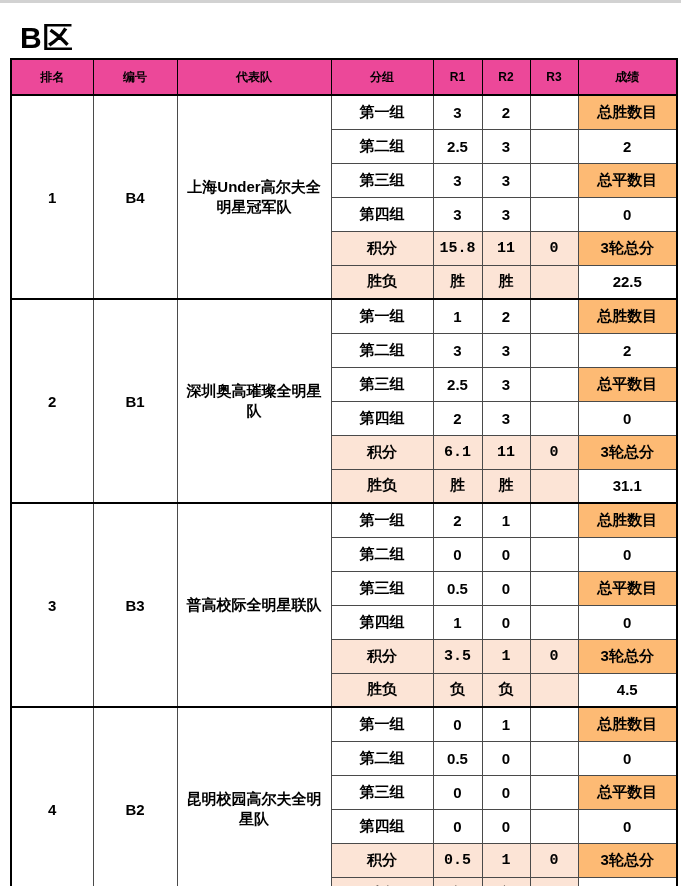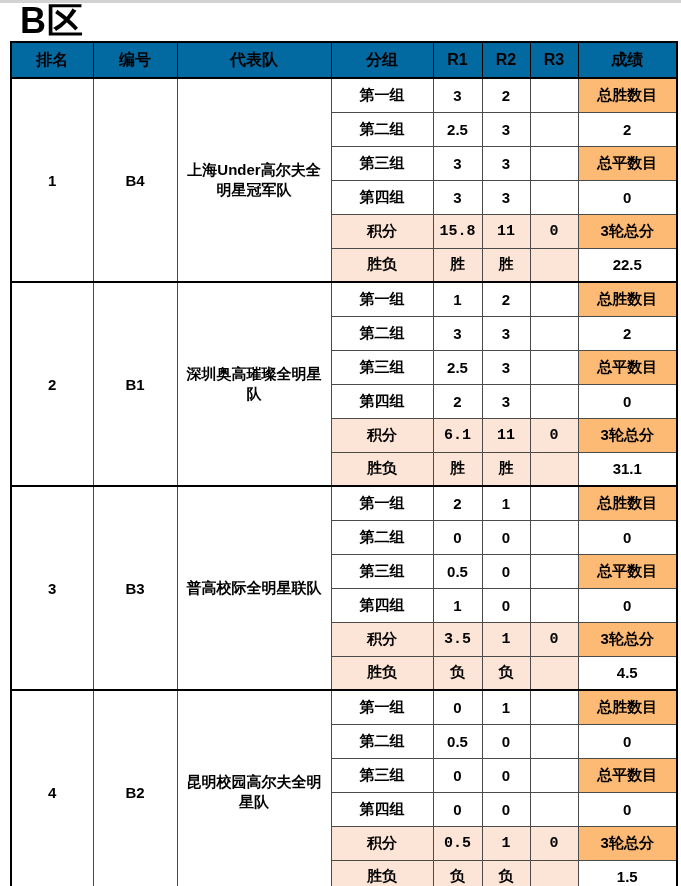--- a/index.html
+++ b/index.html
@@ -3,21 +3,21 @@
 <meta charset="utf-8">
 <style>
   html, body { margin:0; padding:0; }
   body {
     width:681px; height:886px; overflow:hidden; background:#ffffff;
     font-family:"Liberation Sans","DejaVu Sans",sans-serif; color:#000;
     position:relative;
   }
   .top-strip { width:681px; height:3px; background:#d2d2d2; }
   .title {
-    margin:3px 0 5px 20px; font-size:36px; line-height:30px;
+    margin:20px 0 5px 20px; font-size:30px; line-height:30px;
     font-weight:900; letter-spacing:1px; color:#000;
   }
   table.results {
     border-collapse:collapse; table-layout:fixed;
     margin-left:10px; width:666px;
     border:2px solid #000;
   }
   col.c-rank  { width:82px; }
   col.c-code  { width:84px; }
   col.c-team  { width:154px; }
@@ -27,21 +27,21 @@
   col.c-r3    { width:48px; }
   col.c-res   { width:99px; }
 
   th, td {
     border:1px solid #4a4a4a;
     text-align:center; vertical-align:middle;
     font-weight:bold; padding:0; overflow:hidden;
   }
   thead tr { height:36px; }
   thead th {
-    background:#0369a1; font-size:16px;
+    background:#ec4899; font-size:12px;
     border:1px solid #000; border-bottom:2px solid #000;
   }
   tbody tr { height:34px; }
   tbody { border-top:2px solid #000; }
   tbody td { font-size:15px; background:#ffffff; }
   td.team-name {
     font-size:15px; line-height:1.35; padding:0 6px;
     word-break:break-all;
   }
   td.peach { background:#FCE4D6;font-family:Liberation Mono, monospace; }

